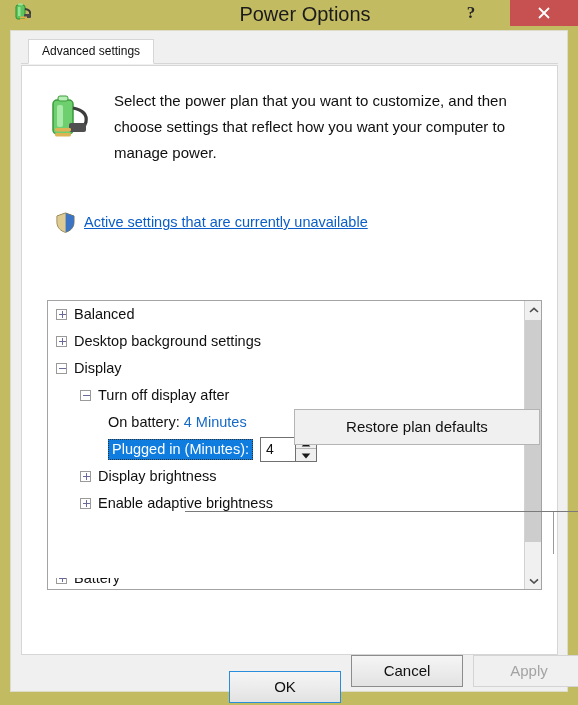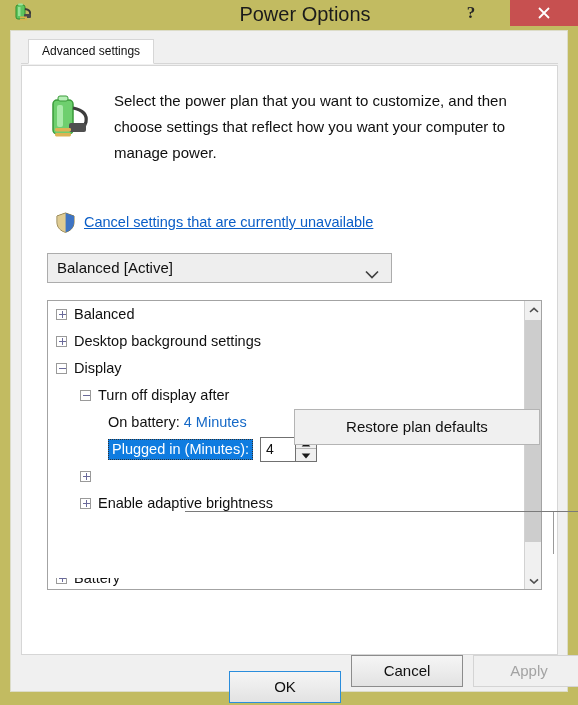--- a/index.html
+++ b/index.html
@@ -358,30 +358,22 @@
       <div id="intro-text">Select the power plan that you want to customize, and then choose settings that reflect how you want your computer to manage power.</div>
 
       <span id="shield-icon">
         <svg width="19" height="21" viewBox="0 0 19 21">
           <path d="M9.5 1 L18 4 V10 C18 16 14 19 9.5 20.3 C5 19 1 16 1 10 V4 Z" fill="#e8c35a" stroke="#8a7430" stroke-width="1"></path>
           <path d="M9.5 1 L18 4 V10 C18 16 14 19 9.5 20.3 Z" fill="#3e74c4"></path>
           <path d="M9.5 1 L1 4 V10 C1 16 5 19 9.5 20.3 Z" fill="#d7d7d7" opacity="0.45"></path>
         </svg>
       </span>
 
-      <a id="change-link">Cancel settings that are currently unavailable</a>
-
-      <div id="plan-select">
-        <span id="plan-select-label">Balanced [Active]</span>
-        <span id="plan-select-arrow">
-          <svg width="14" height="9" viewBox="0 0 14 9">
-            <path d="M1 1.5 L7 7.5 L13 1.5" stroke="#404040" stroke-width="1.7" fill="none"></path>
-          </svg>
-        </span>
-      </div>
+      <a id="change-link">Active settings that are currently unavailable</a>
+
 
       <div id="tree">
         <div id="tree-inner">
 
           <div class="tnode ind0">
             <span class="exp plus"></span><span>Balanced</span>
           </div>
 
           <div class="tnode ind0">
             <span class="exp plus"></span><span>Desktop background settings</span>
@@ -412,21 +404,21 @@
                 <span class="half dn">
                   <svg width="10" height="6" viewBox="0 0 10 6">
                     <path d="M5 5.5 L0.7 0.5 L9.3 0.5 Z" fill="#1a1a1a"></path>
                   </svg>
                 </span>
               </span>
             </span>
           </div>
 
           <div class="tnode ind1">
-            <span class="exp plus"></span>
+            <span class="exp plus"></span><span>Display brightness</span>
           </div>
 
 
           <div class="tnode ind1">
             <span class="exp plus"></span><span>Enable adaptive brightness</span>
           </div>
 
           <div id="tree-clip">
             <div class="tnode ind0">
               <span class="exp plus"></span><span>Battery</span>

